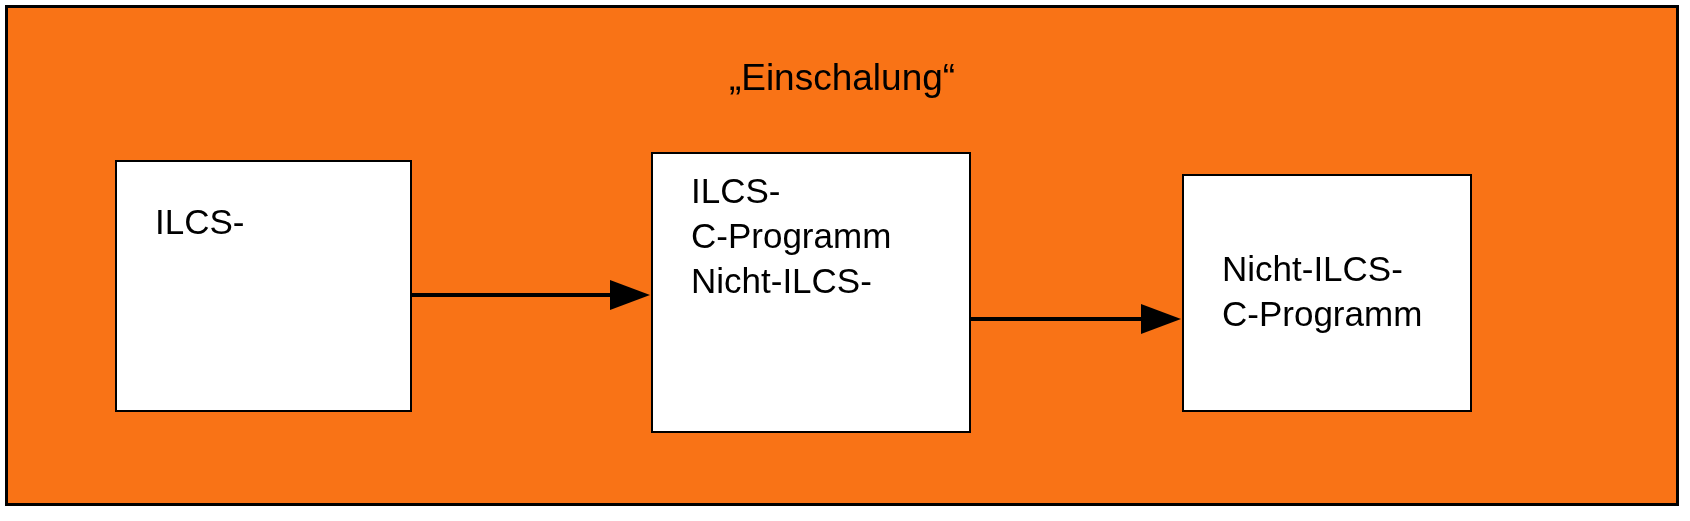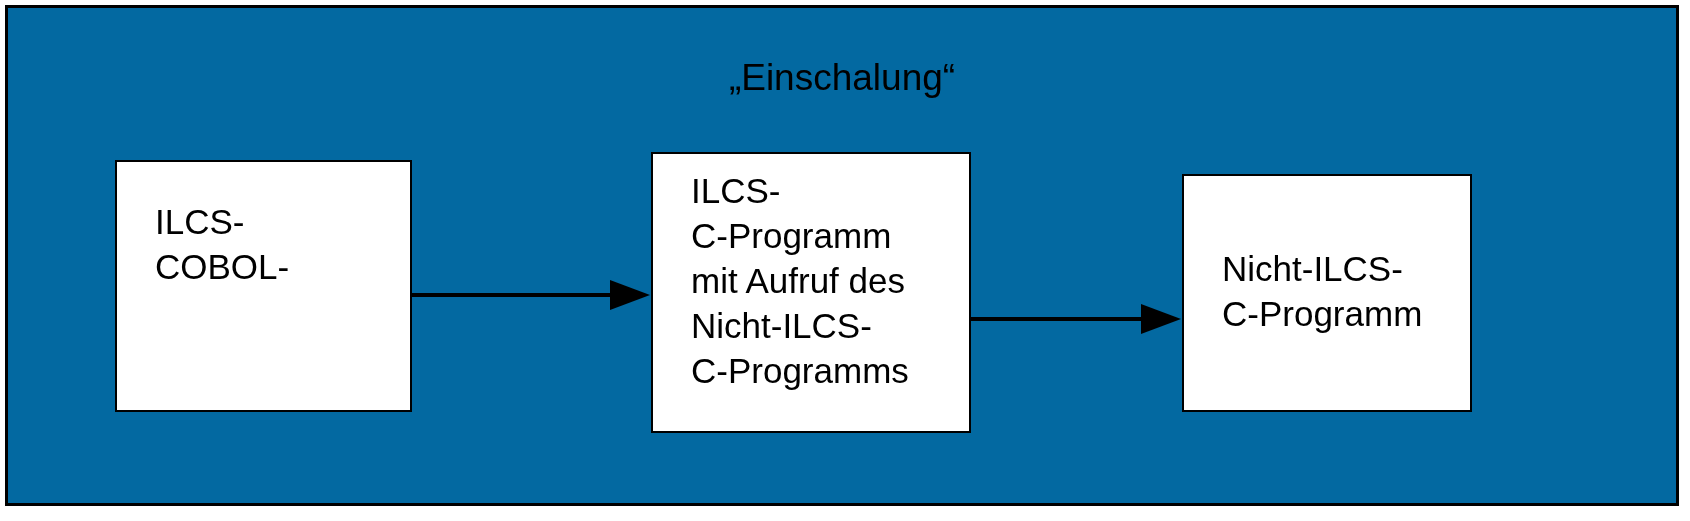--- a/index.html
+++ b/index.html
@@ -18,21 +18,21 @@
     overflow: hidden;
   }
   .outer-frame {
     position: absolute;
     left: 5px;
     top: 5px;
     width: 1674px;
     height: 501px;
     box-sizing: border-box;
     border: 3px solid #000000;
-    background: #0369a1;
+    background: #f97316;
   }
   .figure-title {
     position: absolute;
     left: 0;
     top: 48px;
     width: 100%;
     text-align: center;
     font-size: 37px;
     line-height: 44px;
     color: #000000;
@@ -126,31 +126,28 @@
 <body>
 
 <div id="figure-root">
   <div class="outer-frame">
 
     <div class="figure-title">„Einschalung“</div>
 
     <div class="node-box" id="node-left">
       <div class="node-text">
         <span class="node-line">ILCS-</span>
-        <span class="node-line">COBOL-</span>
       </div>
     </div>
 
     <div class="node-box" id="node-middle">
       <div class="node-text">
         <span class="node-line">ILCS-</span>
         <span class="node-line">C-Programm</span>
-        <span class="node-line">mit Aufruf des</span>
         <span class="node-line">Nicht-ILCS-</span>
-        <span class="node-line">C-Programms</span>
       </div>
     </div>
 
     <div class="node-box" id="node-right">
       <div class="node-text">
         <span class="node-line">Nicht-ILCS-</span>
         <span class="node-line">C-Programm</span>
       </div>
     </div>
 

